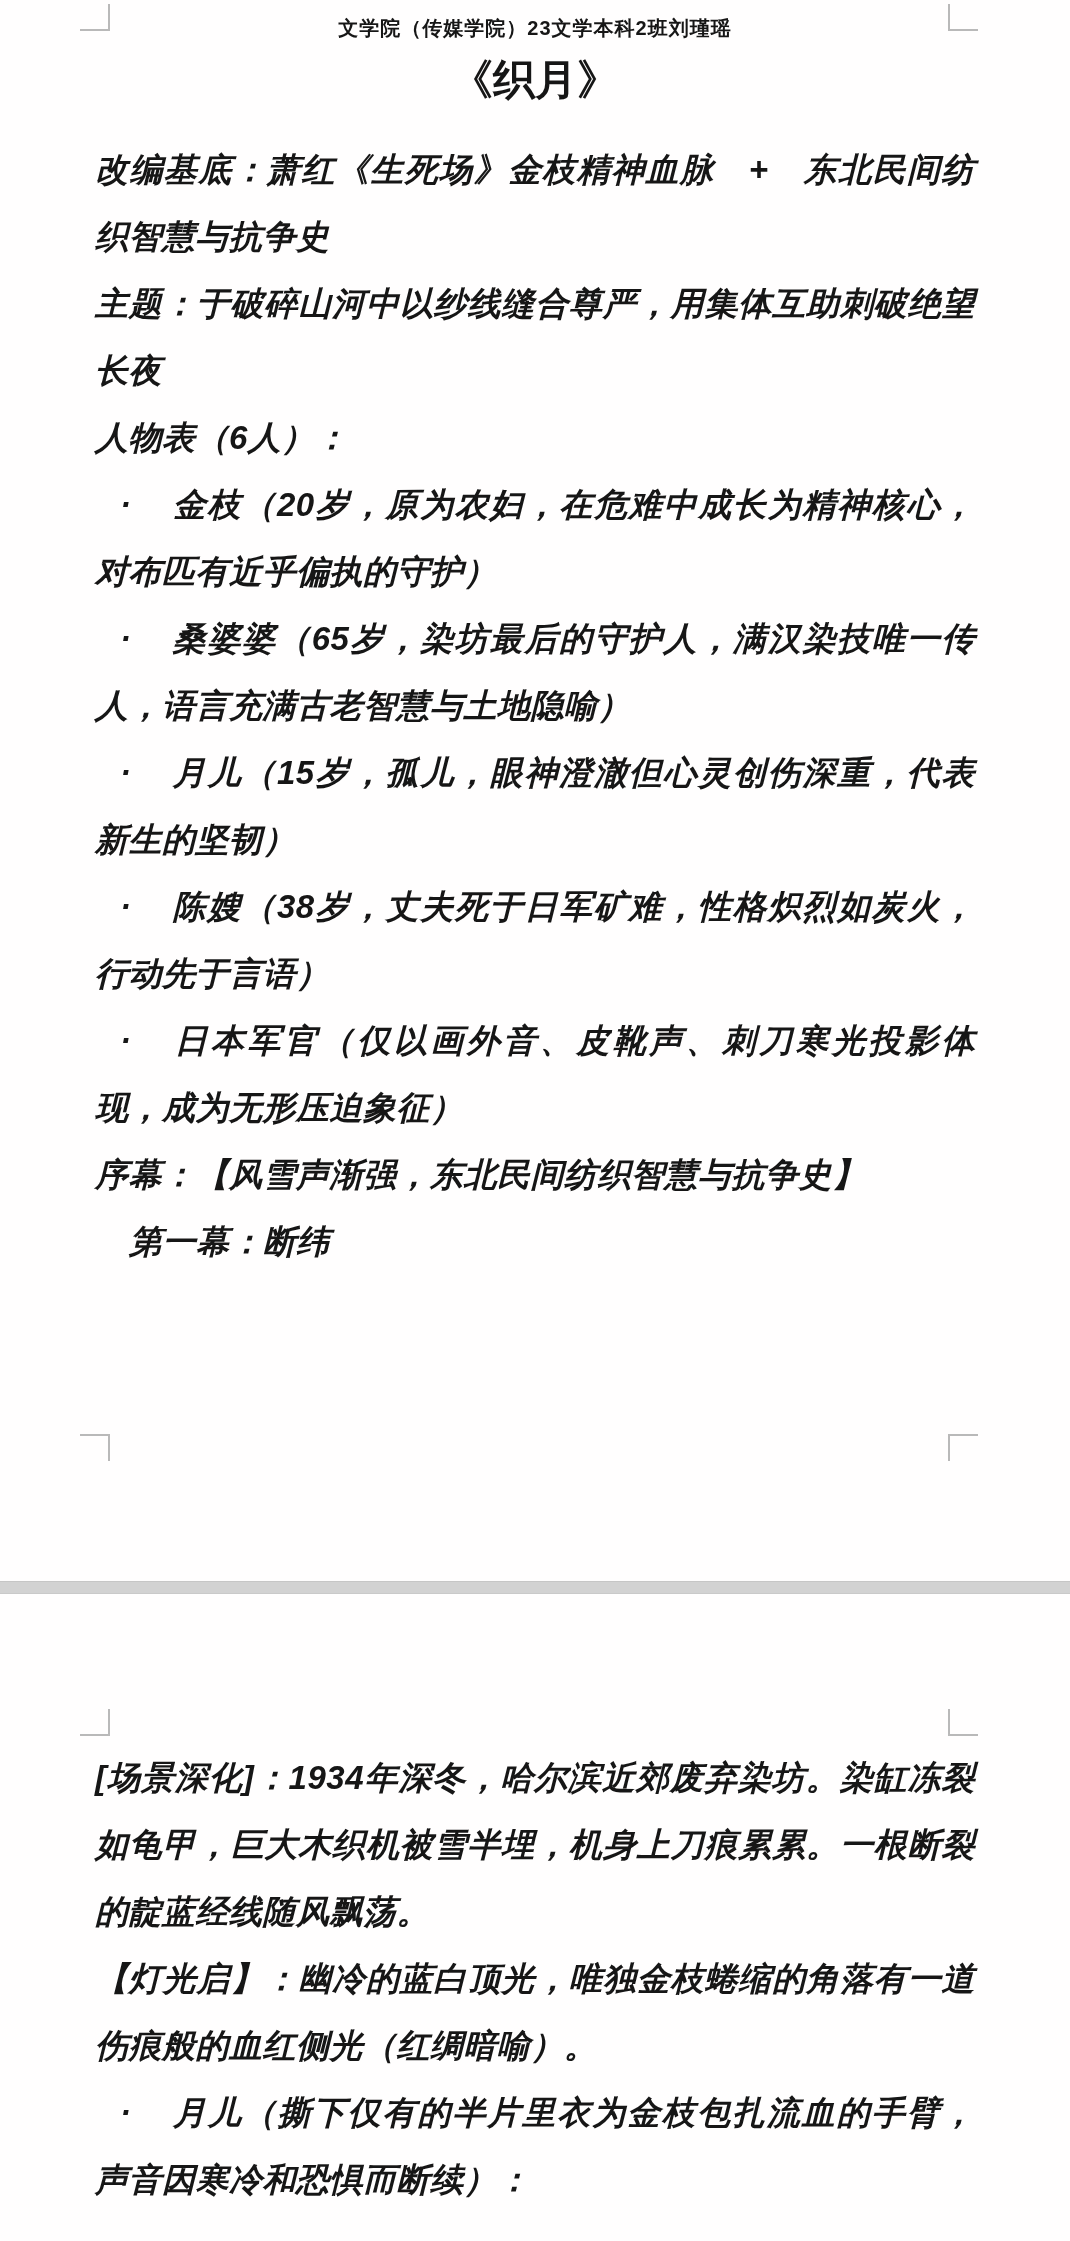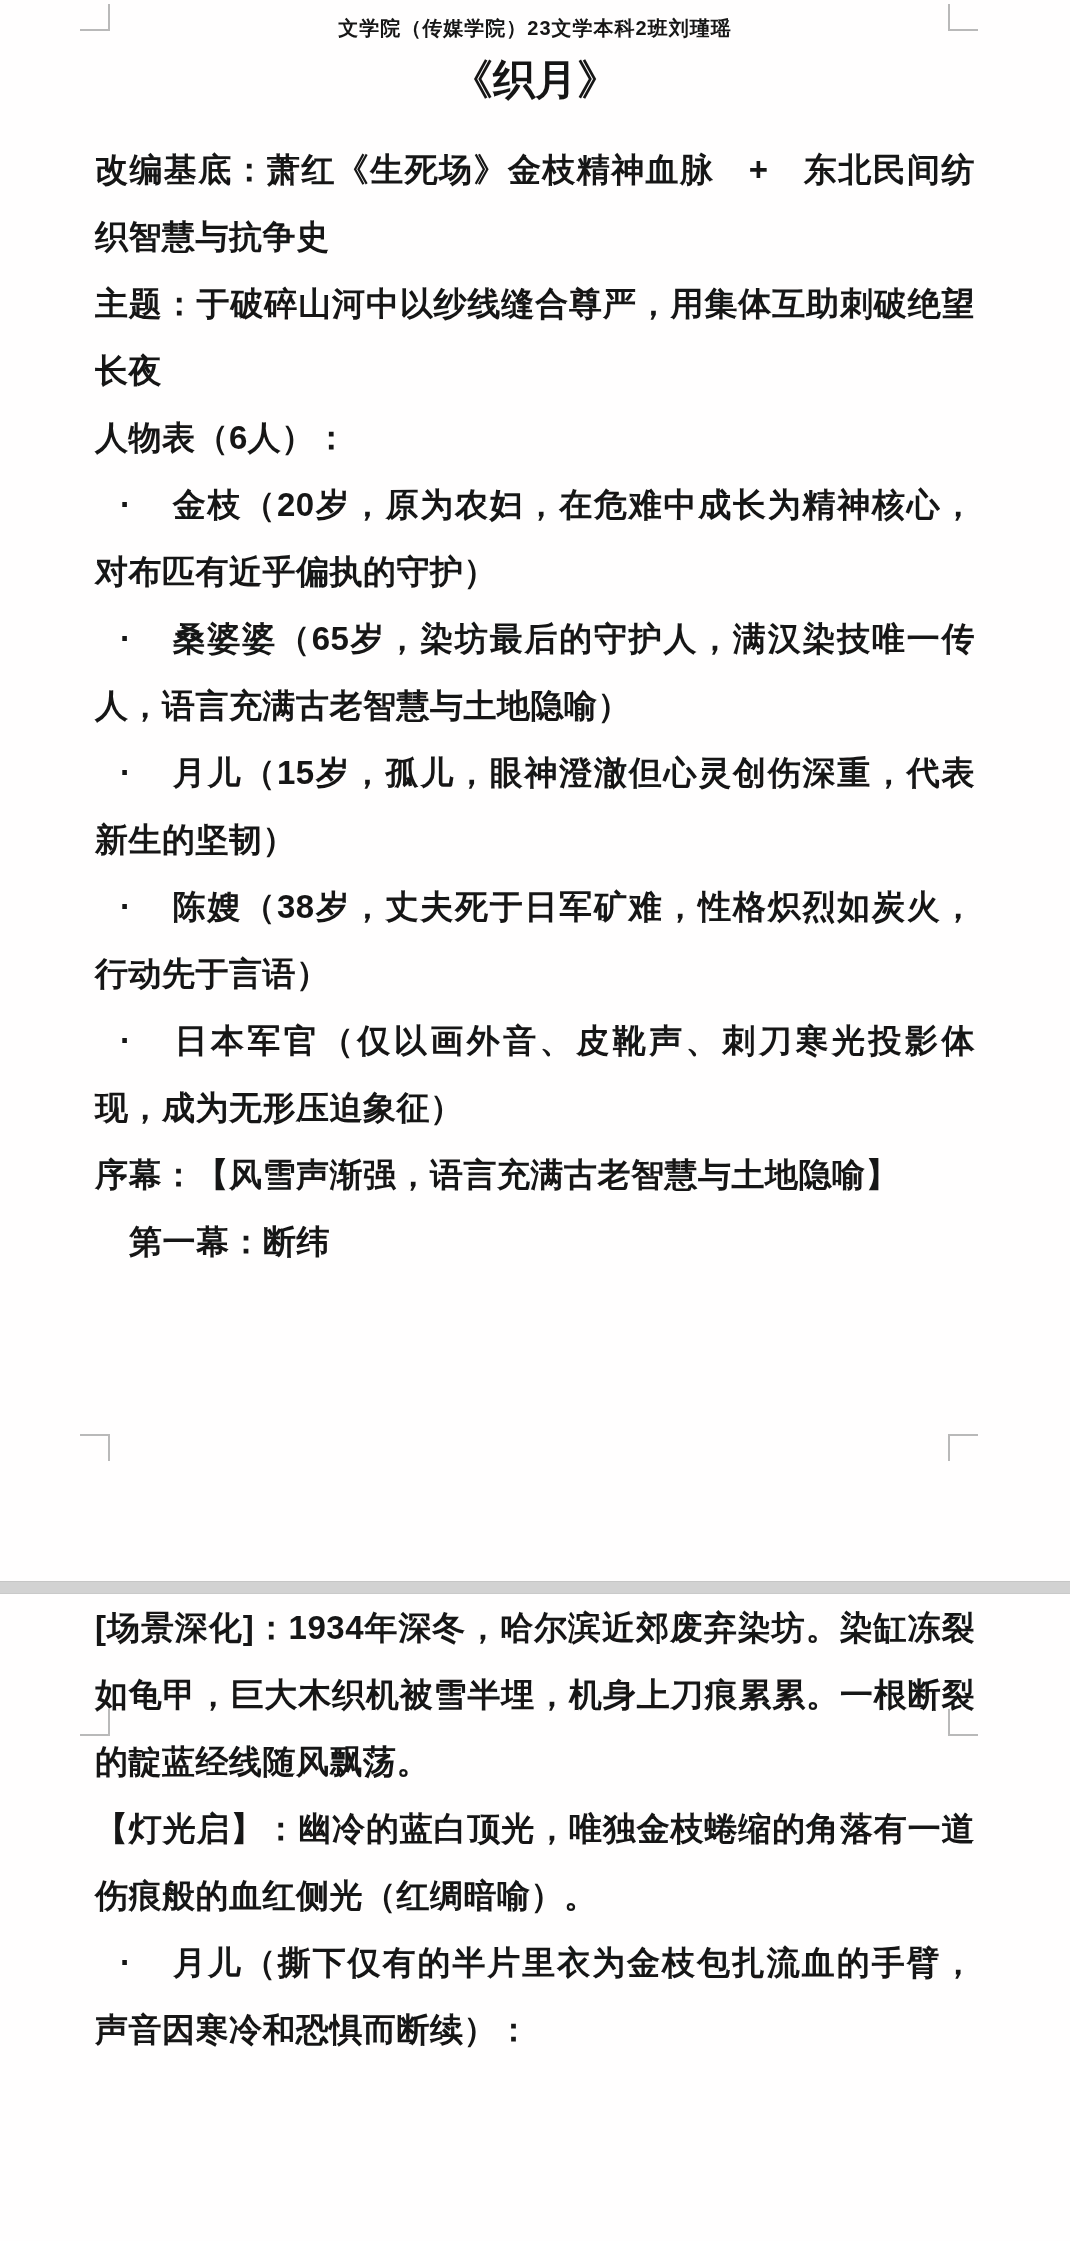--- a/index.html
+++ b/index.html
@@ -65,23 +65,25 @@
   }
 
   .body-text {
     margin: 30px 95px 0 95px;
     font-size: 33px;
     line-height: 67px;
     font-weight: 700;
     text-align: justify;
     text-justify: inter-ideograph;
     letter-spacing: 0.5px;
+    font-style: italic;
   }
   .body-text--p2 {
     margin-top: 0;
+    padding-top: 150px;
   }
   .body-text p { margin: 0; }
 
   .marker {
     margin-left: 25px;
     margin-right: 40px;
   }
   .marker:empty { display: none; }
 
   .para--indent { text-indent: 34px; }
@@ -120,21 +122,21 @@
       <p class="para">
         <span class="marker">·</span><span>月儿（15岁，孤儿，眼神澄澈但心灵创伤深重，代表新生的坚韧）</span>
       </p>
       <p class="para">
         <span class="marker">·</span><span>陈嫂（38岁，丈夫死于日军矿难，性格炽烈如炭火，行动先于言语）</span>
       </p>
       <p class="para">
         <span class="marker">·</span><span>日本军官（仅以画外音、皮靴声、刺刀寒光投影体现，成为无形压迫象征）</span>
       </p>
       <p class="para">
-        <span>序幕：【风雪声渐强，语言充满古老智慧与土地隐喻】</span>
+        <span>序幕：【风雪声渐强，东北民间纺织智慧与抗争史】</span>
       </p>
       <p class="para para--indent">
         <span>第一幕：断纬</span>
       </p>
     </div>
   </div>
 
   <div class="page-break"></div>
 
   <div class="page page--2">

